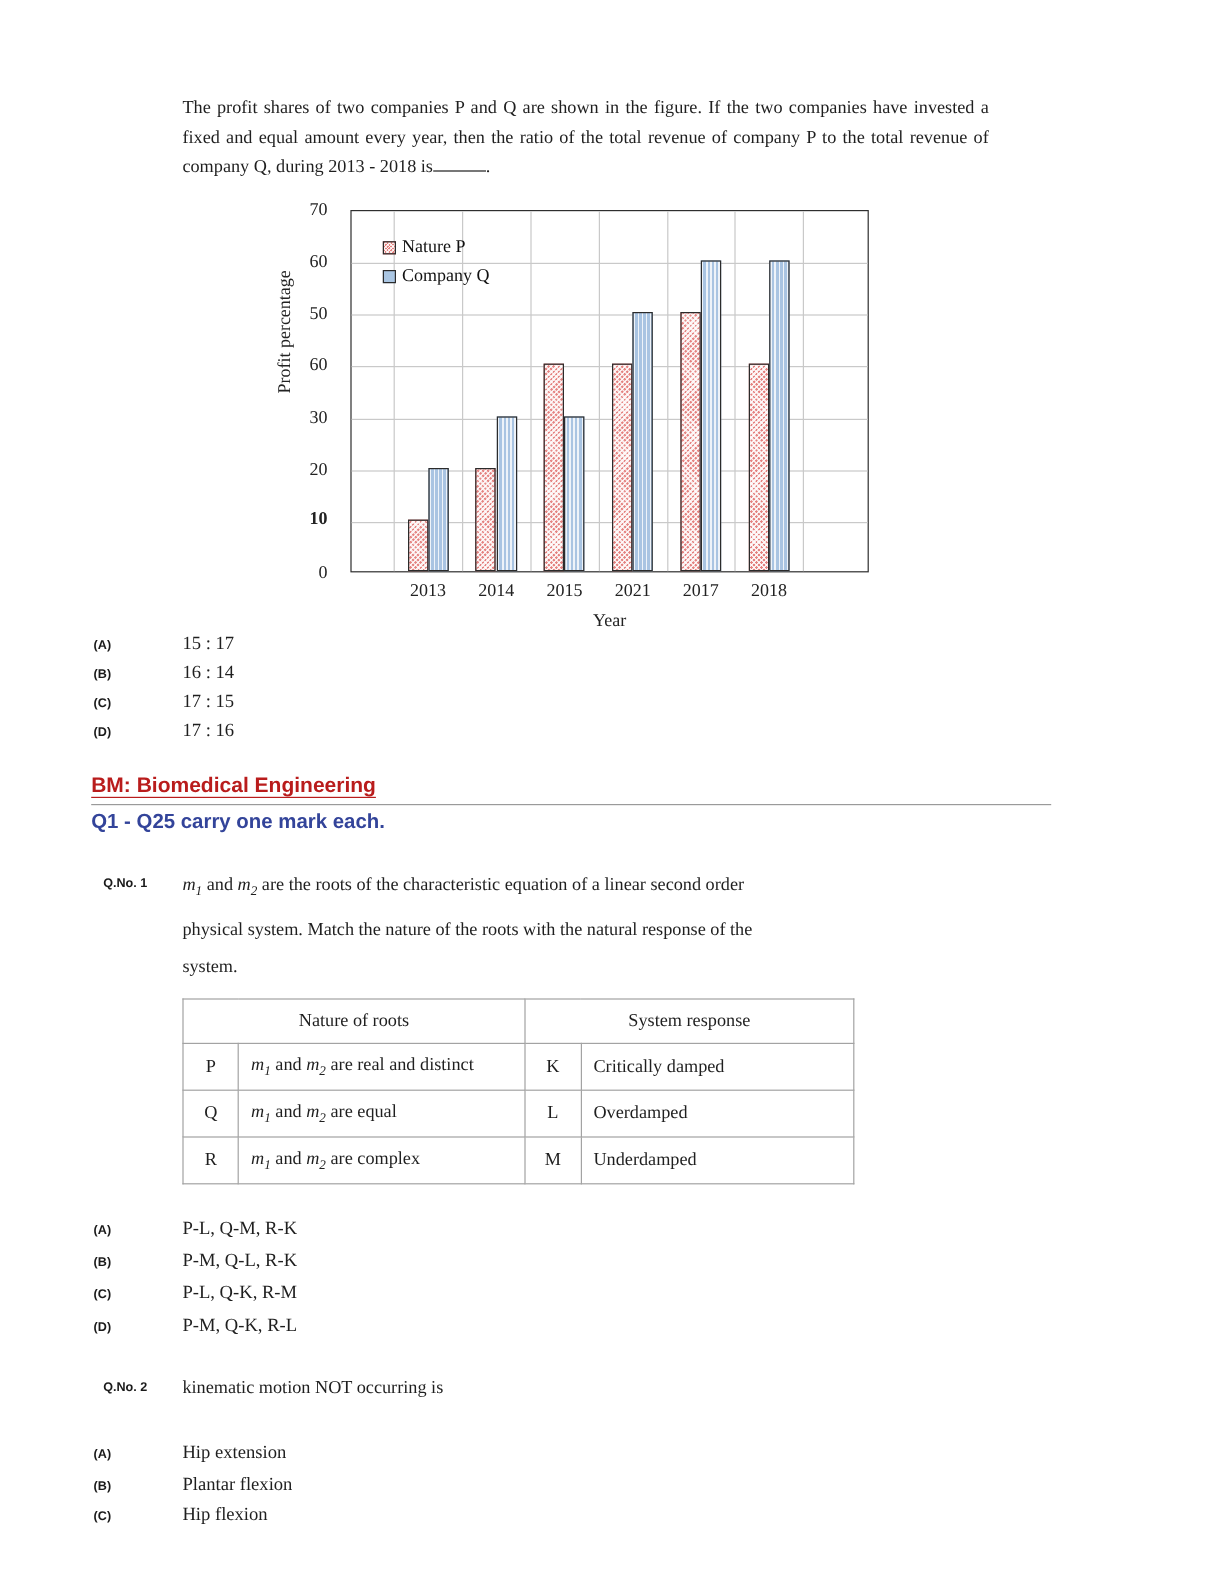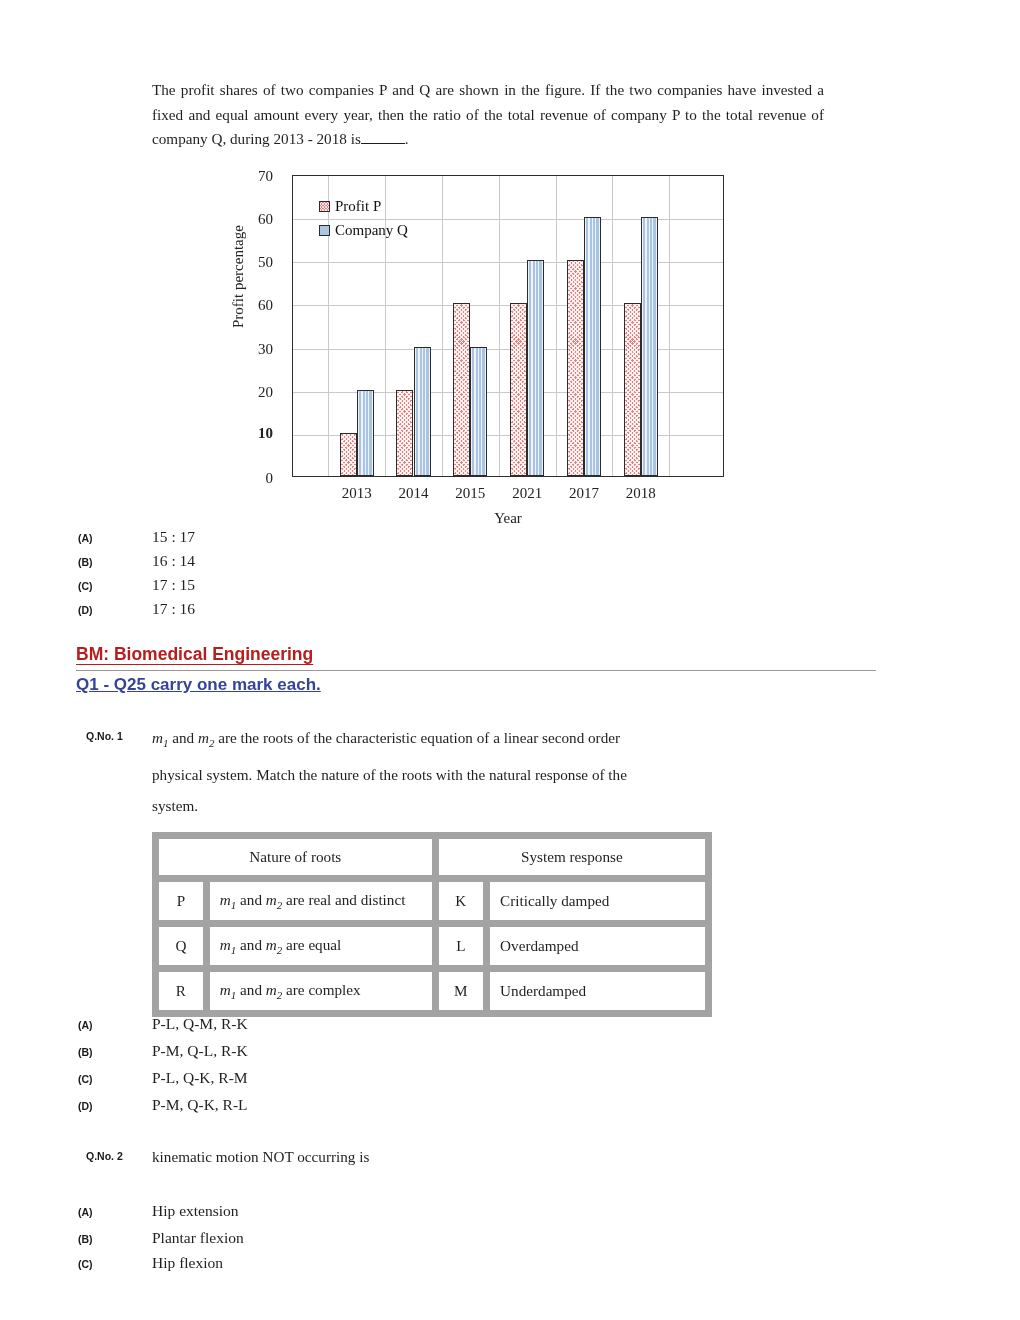--- a/index.html
+++ b/index.html
@@ -202,21 +202,20 @@
     height: 1px;
     background: #9a9a9a;
   }
   #marks-note {
     left: 76px;
     top: 675px;
     font-family: "Liberation Sans", sans-serif;
     font-weight: 700;
     font-size: 17px;
     color: #33449a;
-    text-decoration: underline;
   }
 
   
   .q-no {
     position: absolute;
     left: 86px;
     font-family: "Liberation Sans", sans-serif;
     font-size: 10.5px;
     font-weight: 700;
     color: #1a1a1a;
@@ -234,21 +233,21 @@
   
   #match-table {
     left: 152px;
     top: 832px;
     width: 560px;
     border-collapse: collapse;
     font-size: 15.2px;
     color: #1f1f1f;
   }
   #match-table td {
-    border: 7px solid #a3a3a3;
+    border: 1px solid #a3a3a3;
     padding: 9px 10px;
     vertical-align: middle;
     background: #fff;
     margin-top: 37px;
   }
   #match-table td.hdr { text-align: center; }
   #match-table td.key { text-align: center; width: 28px; }
   #match-table td.desc { width: 250px; }
   #match-table td.resp { width: 230px; }
   #match-table i { font-style: italic; }
@@ -314,21 +313,21 @@
           <div class="xtick" style="left: 120.505px;">2014</div>
           <div class="xtick" style="left: 177.347px;">2015</div>
           <div class="xtick" style="left: 234.189px;">2021</div>
           <div class="xtick" style="left: 291.032px;">2017</div>
           <div class="xtick" style="left: 347.874px;">2018</div>
         </div>
 
       <div class="legend">
         <div class="legend-row">
           <span class="legend-swatch p"></span>
-          <span>Profit P</span>
+          <span>Nature P</span>
         </div>
         <div class="legend-row">
           <span class="legend-swatch q"></span>
           <span>Company Q</span>
         </div>
       </div>
     </div>
 
     <div class="chart-xlabel">Year</div>
   </div>

